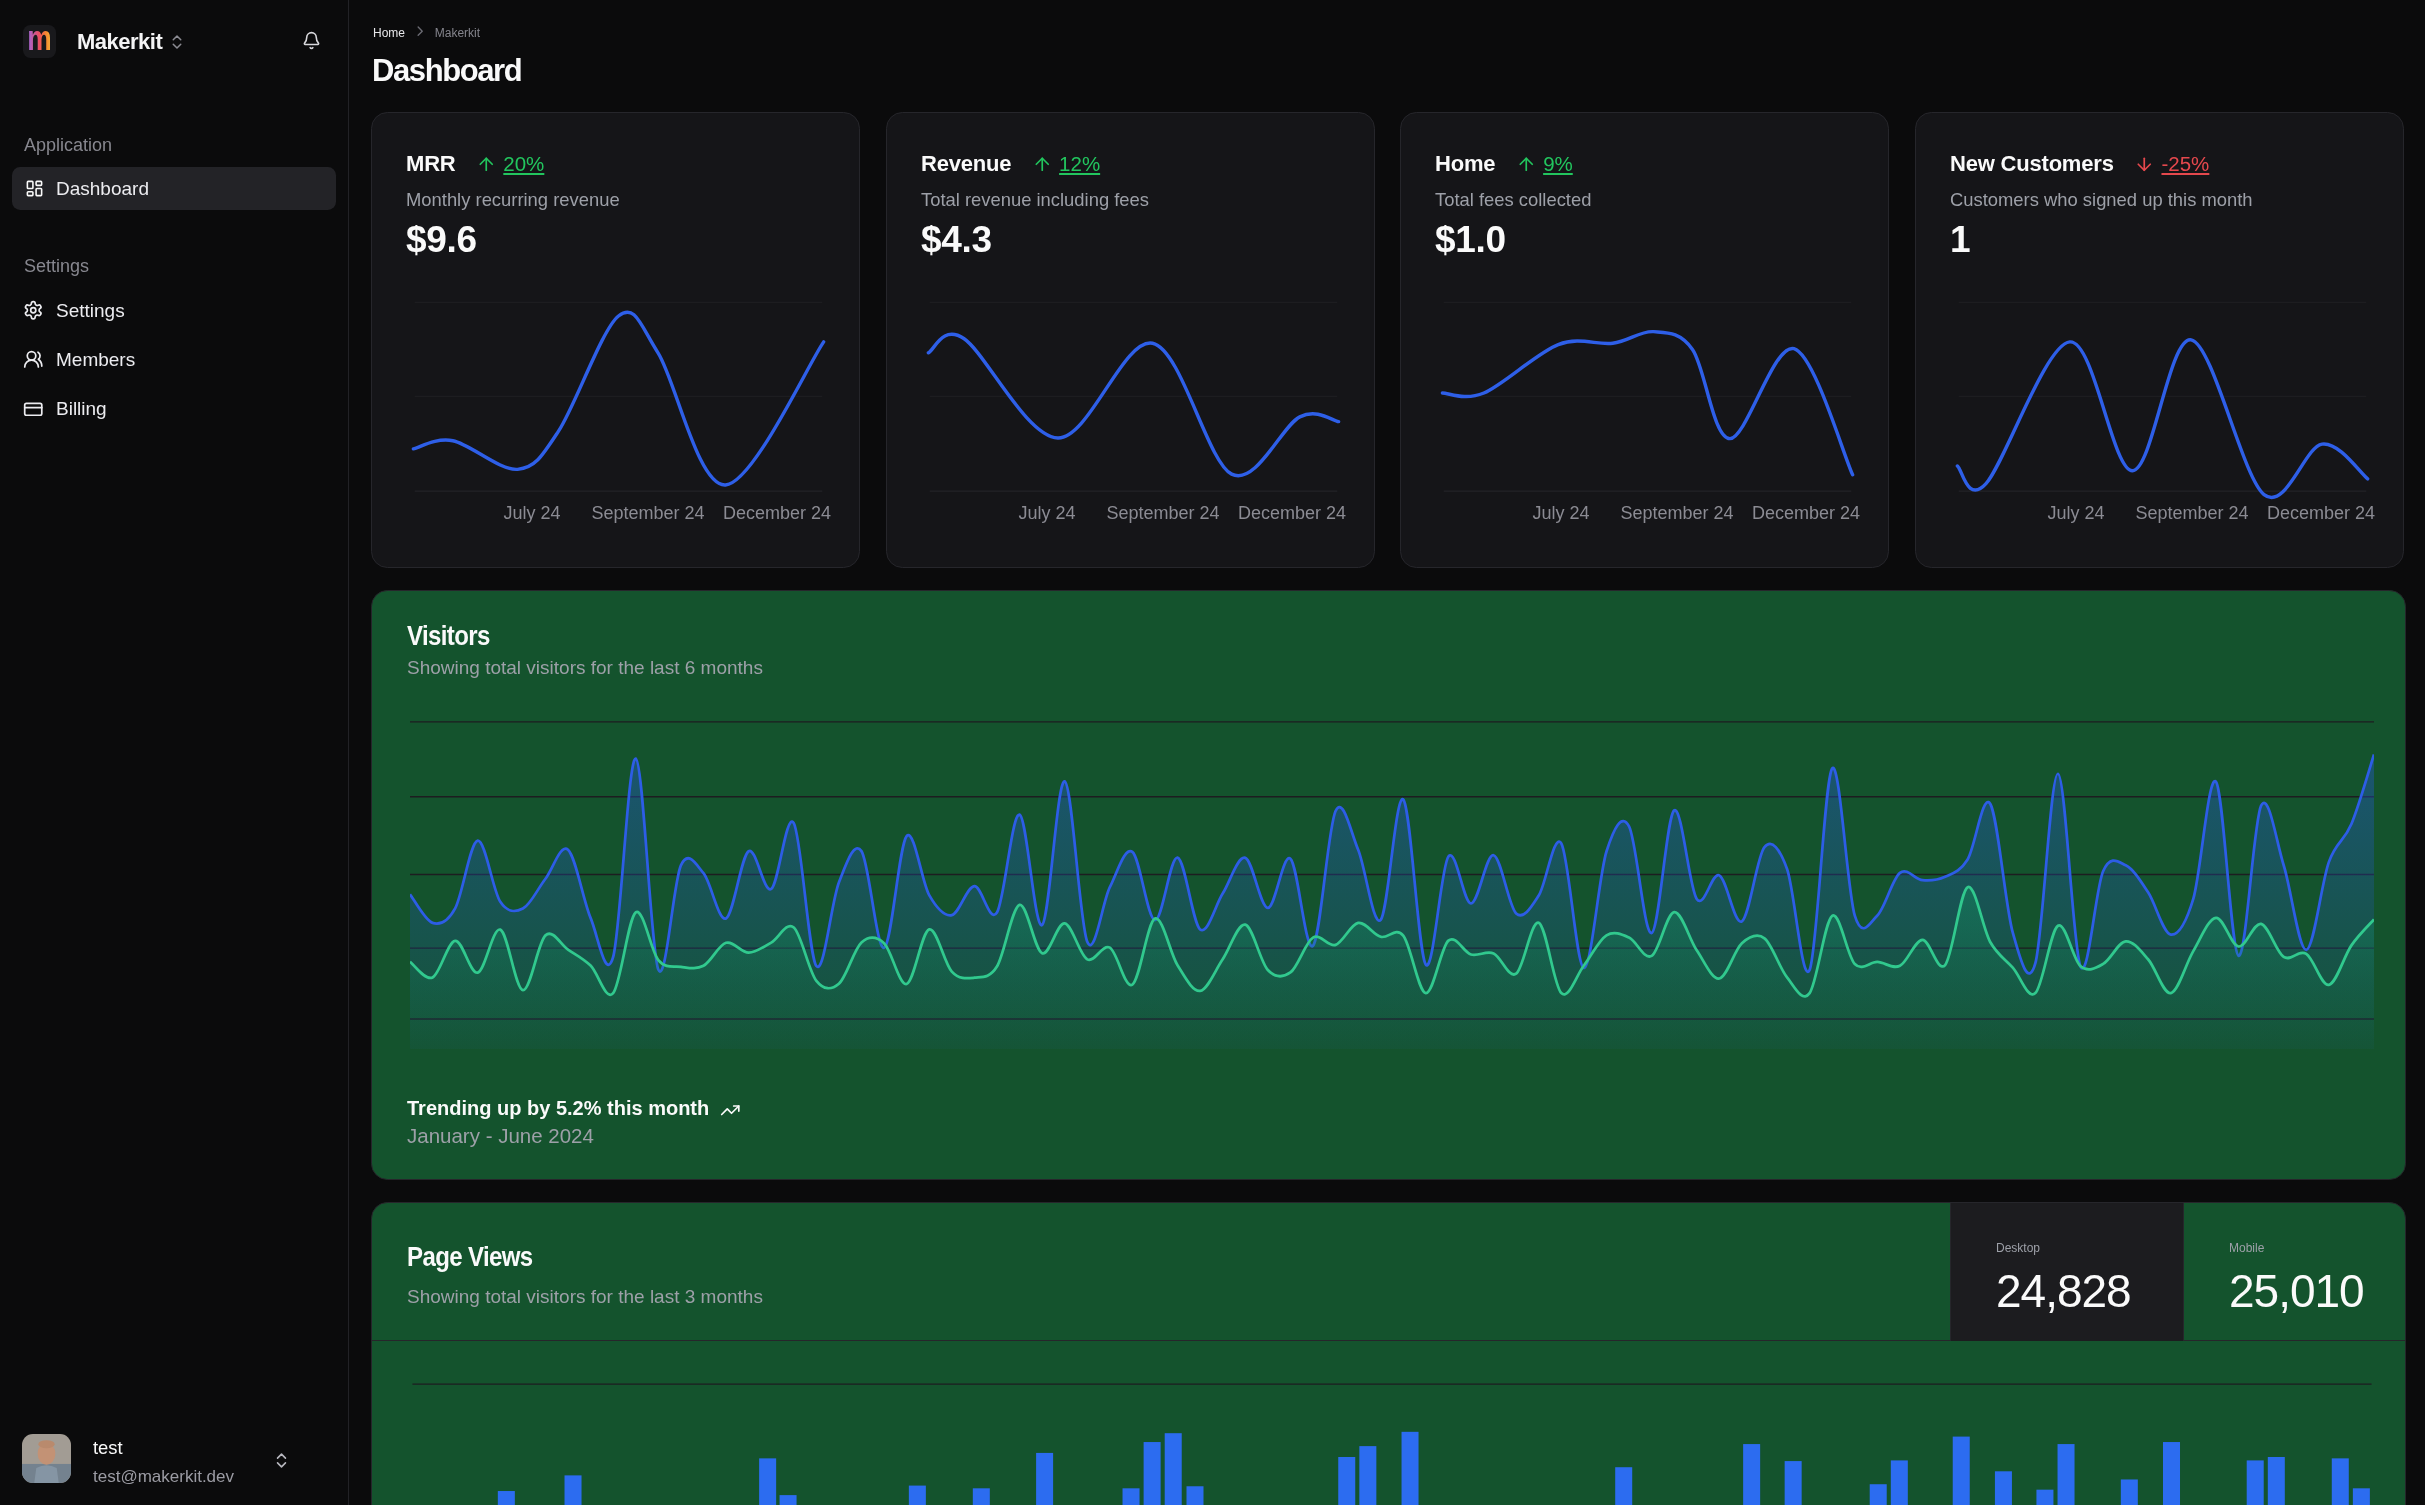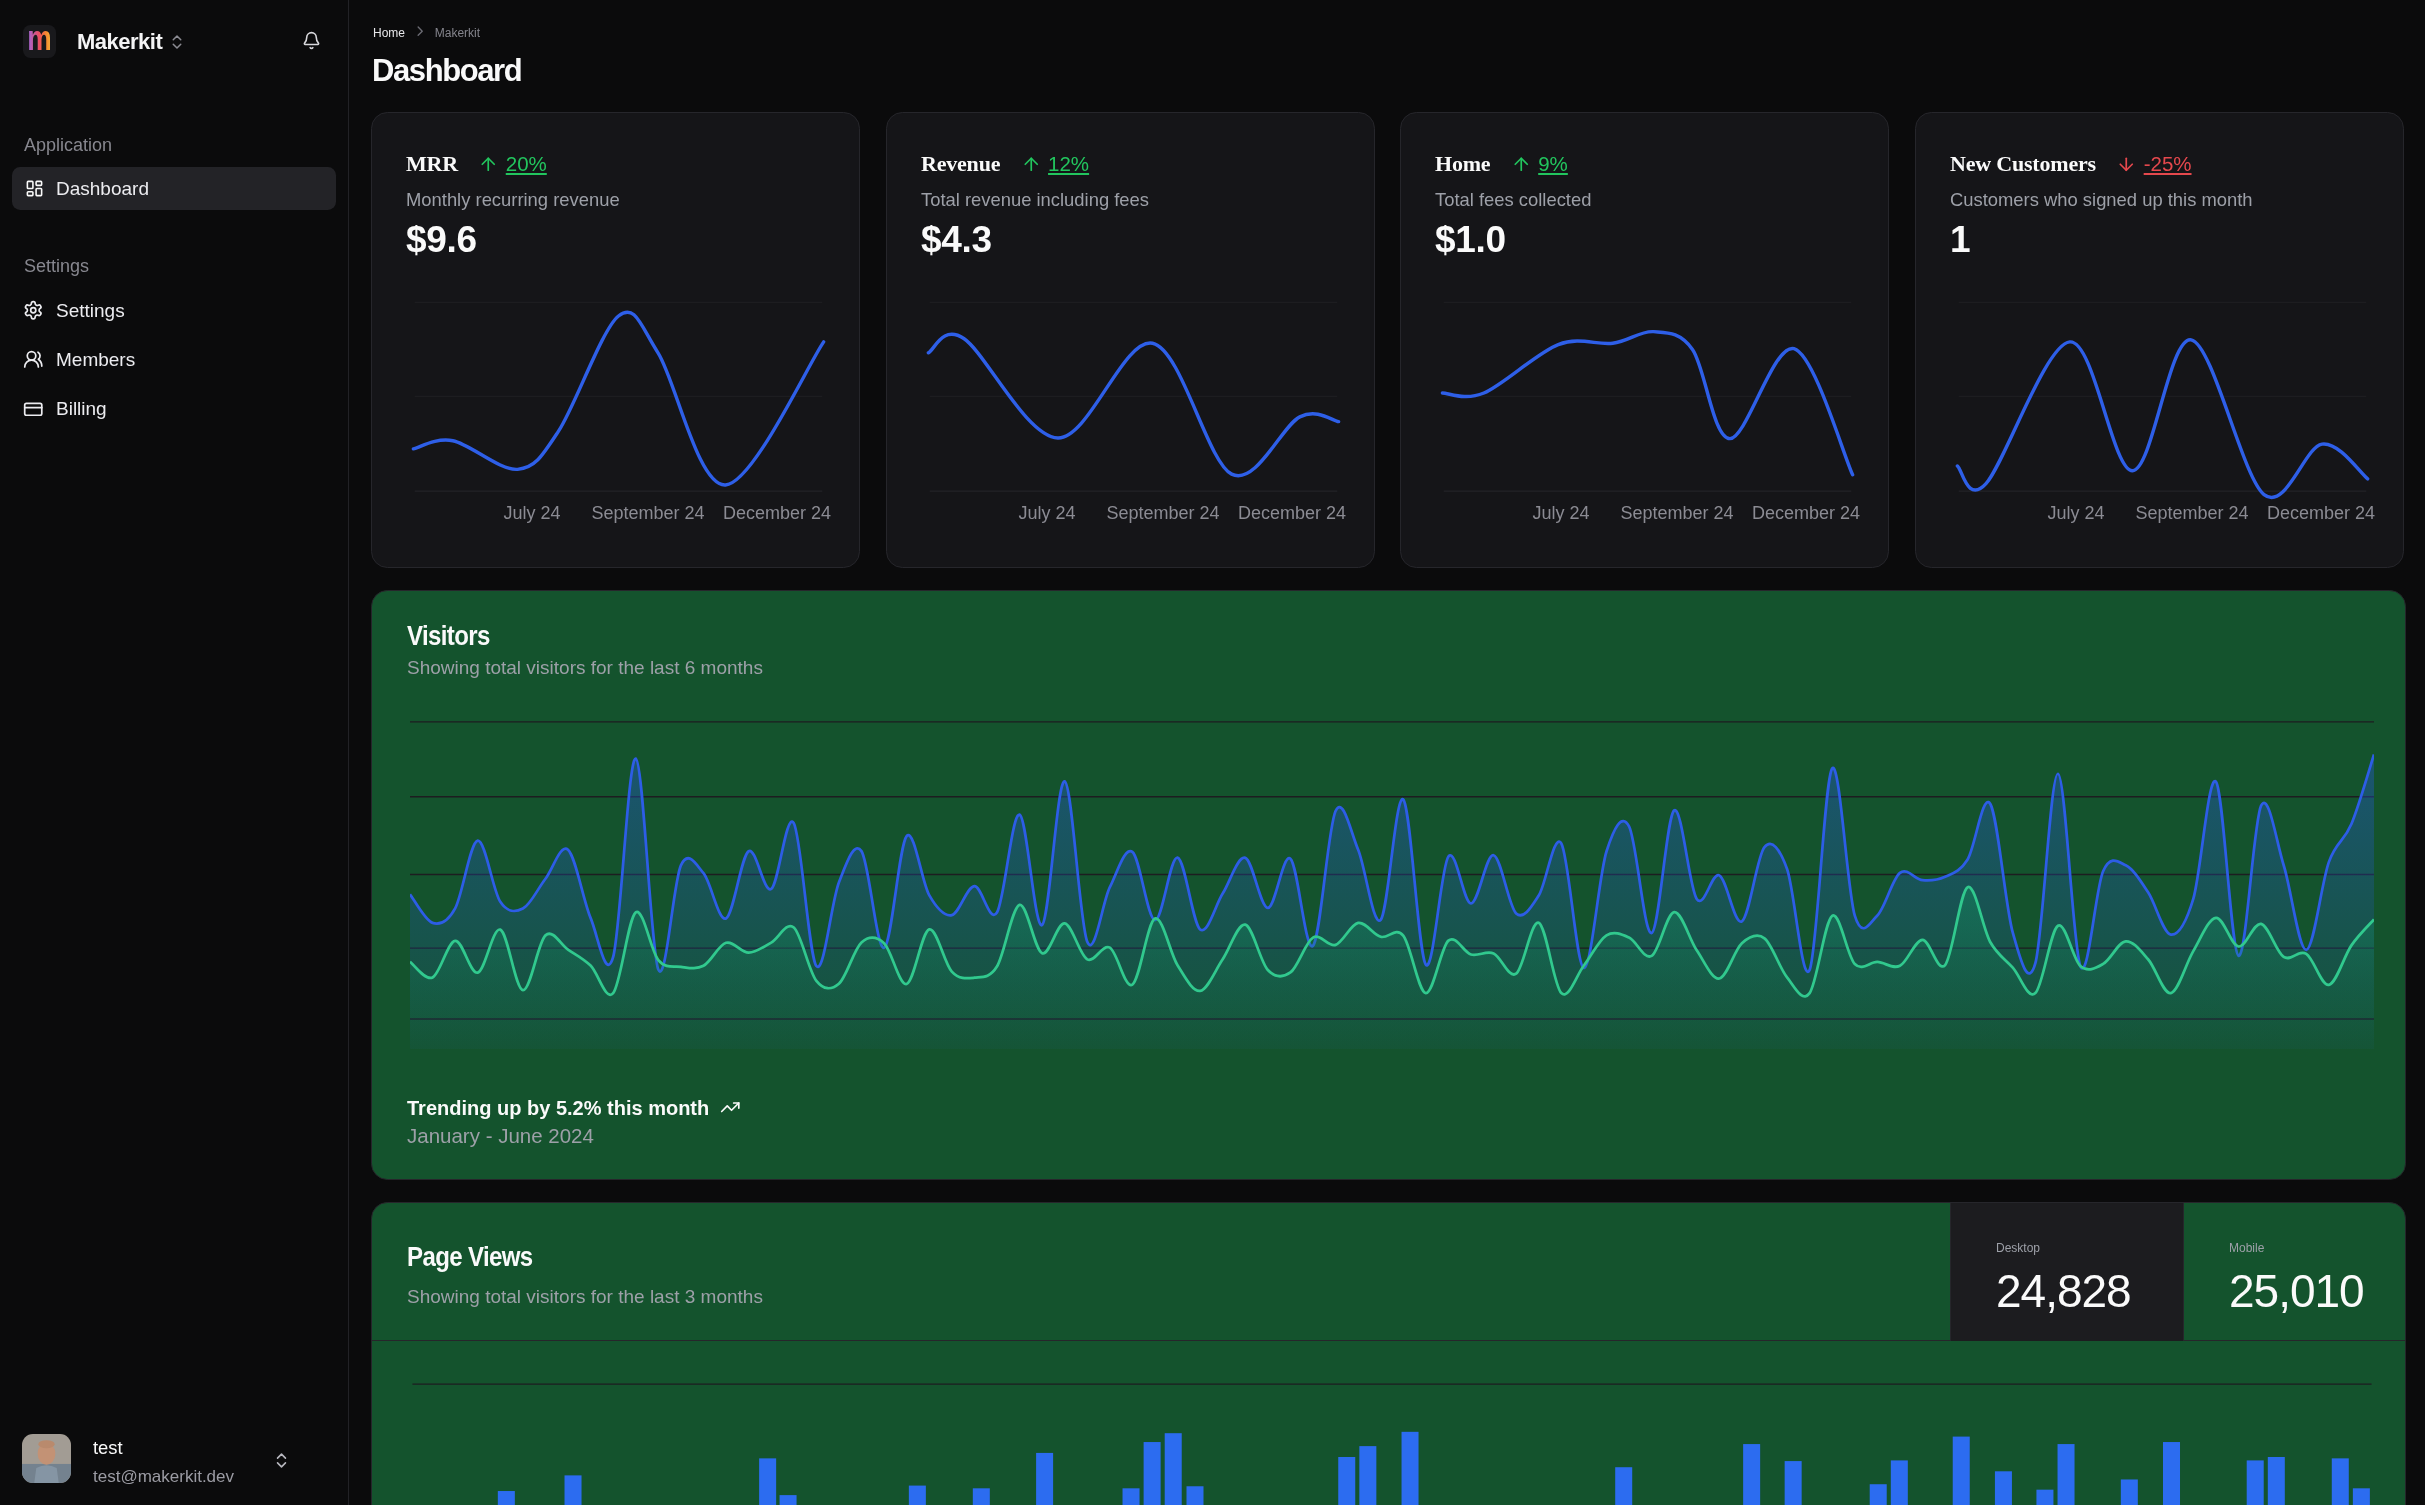--- a/index.html
+++ b/index.html
@@ -17,33 +17,33 @@
 #uname { position:absolute; left:93px; top:1437px; font-size:18.4px; color:#fafafa; }
 #umail { position:absolute; left:93px; top:1467px; font-size:17px; color:#9b9ba3; }
 
 #crumb { position:absolute; left:373px; top:22.5px; font-size:12px; color:#e7e7ea; }
 #crumb .dim { color:#85858d; }
 #h1 { position:absolute; left:372px; top:53px; font-size:31px; font-weight:700; letter-spacing:-1.4px; }
 .card { position:absolute; background:#14532d; border:1.4px solid #26262b; border-radius:16.4px; }
 
 .scard { position:absolute; top:112px; width:489px; height:456px; background:#151518; border:1.4px solid #26262b; border-radius:16.4px; }
 .srow { position:absolute; left:34px; top:38px; display:flex; align-items:center; }
-.stitle { font-size:22px; font-weight:700; letter-spacing:-0.2px;font-family:Liberation Serif, serif; }
+.stitle { font-size:22px; font-weight:700; letter-spacing:-0.2px; }
 .bico { width:20.5px; height:20.5px; margin-left:20.5px; margin-right:6.8px; }
 .sbadge { font-size:20.5px;text-decoration:underline; }
 .ssub { position:absolute; left:34px; top:76px; font-size:18.4px; color:#9da0a8; }
 .sval { position:absolute; left:34px; top:106px; font-size:37px; font-weight:700; letter-spacing:-0.3px; }
 .schart { position:absolute; left:41px; top:188px; width:411px; height:199px; overflow:visible; }
 .xl { position:absolute; top:390px; transform:translateX(-50%); font-size:18px; color:#8b8b93; white-space:nowrap; }
 
 #visitors { left:371px; top:590px; width:2035px; height:590px; }
 .ctitle { position:absolute; left:35px; font-size:27px; font-weight:700; letter-spacing:-0.7px; transform:scaleX(0.89); transform-origin:left center; }
 .csub { position:absolute; left:35px; font-size:19px; color:#9da0a8; }
 #vchart { position:absolute; left:38px; top:124px; width:1964px; height:334px; }
-#trend { position:absolute; left:35px; top:506px; font-size:20px; font-weight:700; display:flex; align-items:flex-start; }
+#trend { position:absolute; left:35px; top:506px; font-size:20px; font-weight:700; display:flex; align-items:flex-end; }
 #trange { position:absolute; left:35px; top:533px; font-size:20.5px; color:#9da0a8; }
 
 #pviews { left:371px; top:1202px; width:2035px; height:505px; }
 #pvhead { position:absolute; left:0; top:0; width:100%; height:138px; border-bottom:1.4px solid #26262b; }
 .statbox { position:absolute; top:0; height:138px; border-left:1.4px solid #26262b; }
 .sblabel { position:absolute; left:45px; top:38px; font-size:12px; color:#9da0a8; }
 .sbval { position:absolute; left:45px; top:61px; font-size:46px; font-weight:400; letter-spacing:-1px; }
 #barchart { position:absolute; left:38px; top:139px; width:1964px; height:164px; }
 </style></head><body>
 

